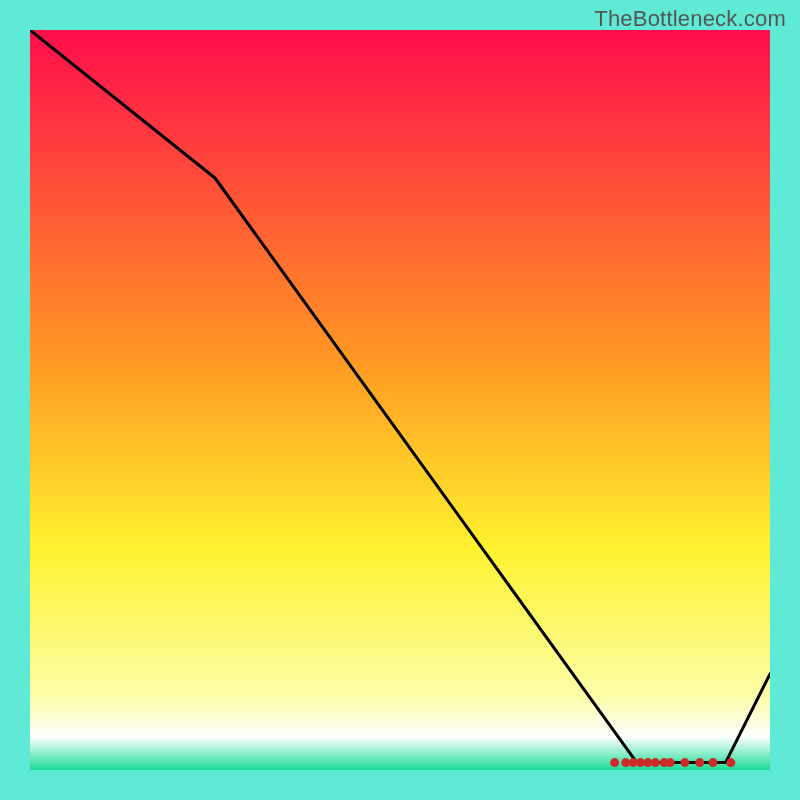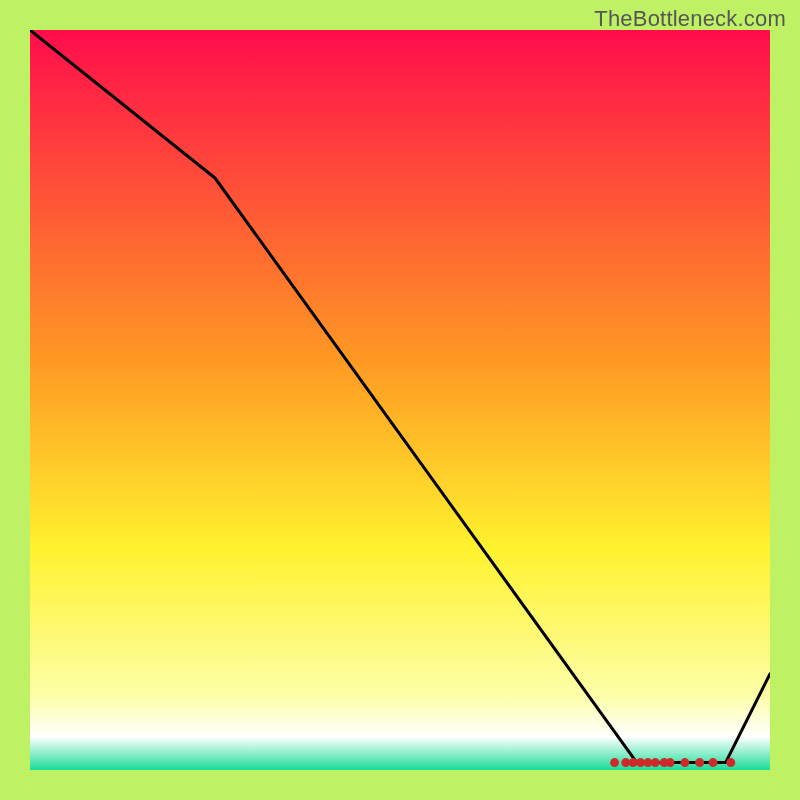--- a/index.html
+++ b/index.html
@@ -7,21 +7,21 @@
     padding: 0;
     width: 800px;
     height: 800px;
     background: #000;
     overflow: hidden;
   }
   .frame {
     position: relative;
     width: 800px;
     height: 800px;
-    background: #bef264;
+    background: #5eead4;
   }
   .watermark {
     position: absolute;
     top: 6px;
     right: 14px;
     font-family: Arial, Helvetica, sans-serif;
     font-size: 22px;
     font-weight: 500;
     color: #565656;
     letter-spacing: 0.2px;

